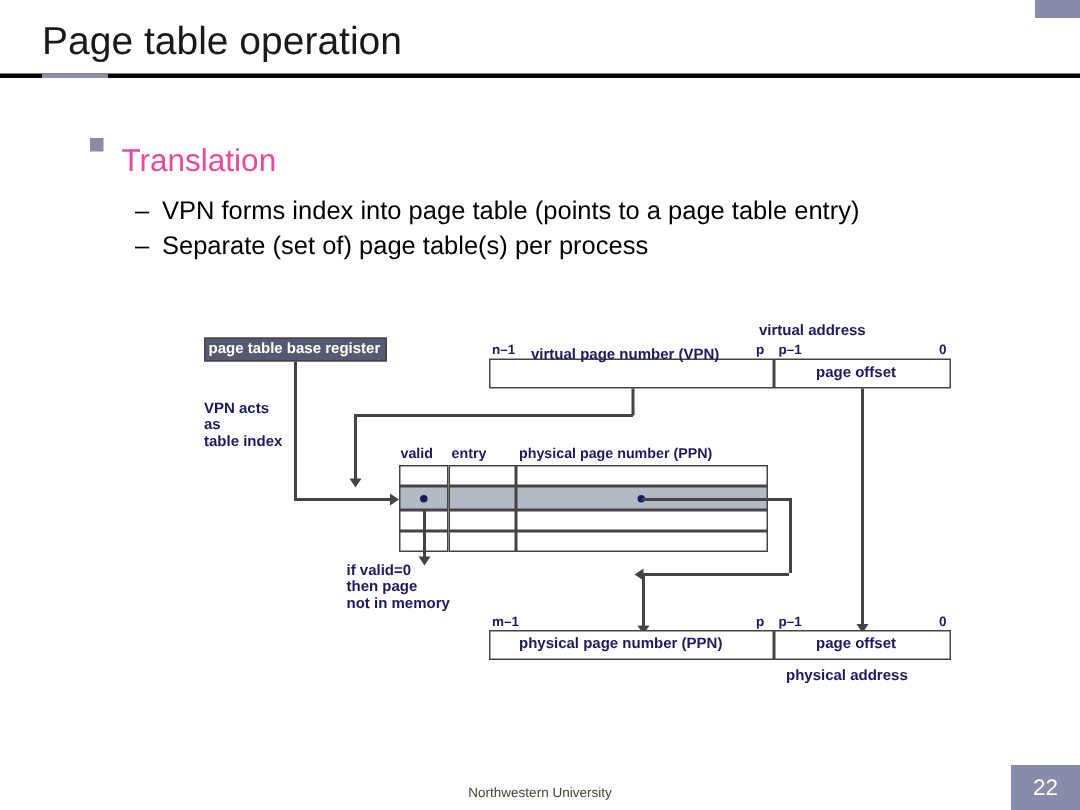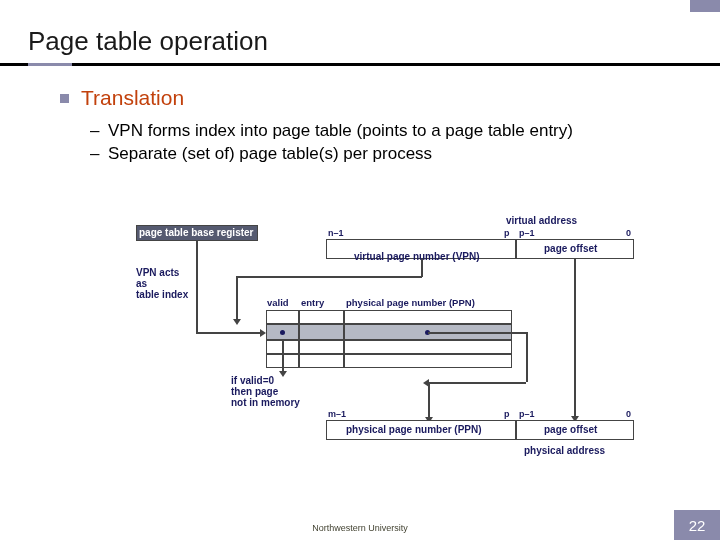--- a/index.html
+++ b/index.html
@@ -1,26 +1,26 @@
 <!DOCTYPE html>
 <html><head>
 <meta charset="utf-8">
 <style>
   * { margin: 0; padding: 0; box-sizing: border-box; }
   body { width: 720px; height: 540px; background: #fff; font-family: Verdana, Arial, sans-serif; position: relative; overflow: hidden; }
   .top-bar { position: absolute; top: 0; right: 0; width: 30px; height: 12px; background: #8a8aab; }
-  .title-area { padding: 26px 0 0 28px; }
+  .title-area { padding: 12px 0 0 28px; }
   .title { font-size: 26px; color: #1a1a1a; font-weight: 400; }
   .rule-wrap { position: relative; margin-top: 6px; }
   .rule { height: 3px; background: #000; width: 100%; }
   .rule-accent { position: absolute; top: 0; left: 28px; width: 44px; height: 3px; background: #8a8aab; }
   .content { padding: 20px 30px 0 60px; }
   .bullet-row { display: flex; align-items: center; }
   .sq { width: 9px; height: 9px; background: #8a8aab; margin-right: 12px; flex: 0 0 auto; }
-  .lvl1 { font-size: 21px; color: #c2410c; }
+  .lvl1 { font-size: 21px; color: #ec4899; margin-top: 24px; }
   .sub-list { margin: 10px 0 0 30px; }
   .sub-item { font-size: 17px; color: #000; line-height: 1.35; }
   .dash { display: inline-block; width: 18px; }
   .diagram { position: absolute; left: 136px; top: 215px; width: 520px; height: 260px; }
   .footer { position: absolute; bottom: 6px; width: 100%; text-align: center; font-size: 9px; color: #443; line-height: 1.2; }
   .pagenum-box { position: absolute; right: 0; bottom: 0; width: 46px; height: 30px; background: #8a8aab; color: #fff; font-size: 15px; display: flex; align-items: center; justify-content: center; }
   
   .dlab { position: absolute; font-size: 10px; font-weight: 700; color: #1a1a5e; font-family: Arial, sans-serif; white-space: nowrap; }
   .dbox { position: absolute; border: 1.5px solid #444; background: #fff; }
   .dboxdark { background: #555a70; }
@@ -64,21 +64,21 @@
   <div class="dlab" style="left:3px;top:12px;color:#fff">page table base register</div>
 
   <div class="dlab" style="left:370px;top:0">virtual address</div>
 
   <div class="tick" style="left:192px;top:13px">n–1</div>
   <div class="tick" style="left:368px;top:13px">p</div>
   <div class="tick" style="left:383px;top:13px">p–1</div>
   <div class="tick" style="left:490px;top:13px">0</div>
 
   <div class="dbox" style="left:190px;top:24px;width:190px;height:20px"></div>
-  <div class="dlab" style="left:218px;top:36px">virtual page number (VPN)</div>
+  <div class="dlab" style="left:218px;top:16px">virtual page number (VPN)</div>
   <div class="dbox" style="left:380px;top:24px;width:118px;height:20px"></div>
   <div class="dlab" style="left:408px;top:28px">page offset</div>
 
   <div class="dlab" style="left:0;top:52px;white-space:pre">VPN acts
 as
 table index</div>
 
   <div class="vline" style="left:60px;top:26px;height:92px"></div>
   <div class="hline arrowR" style="left:60px;top:117px;width:65px"></div>
 

